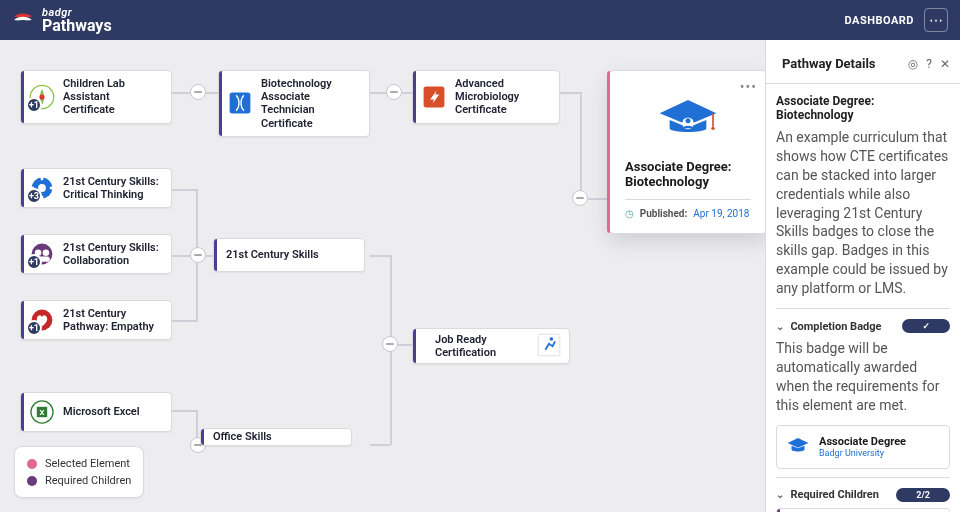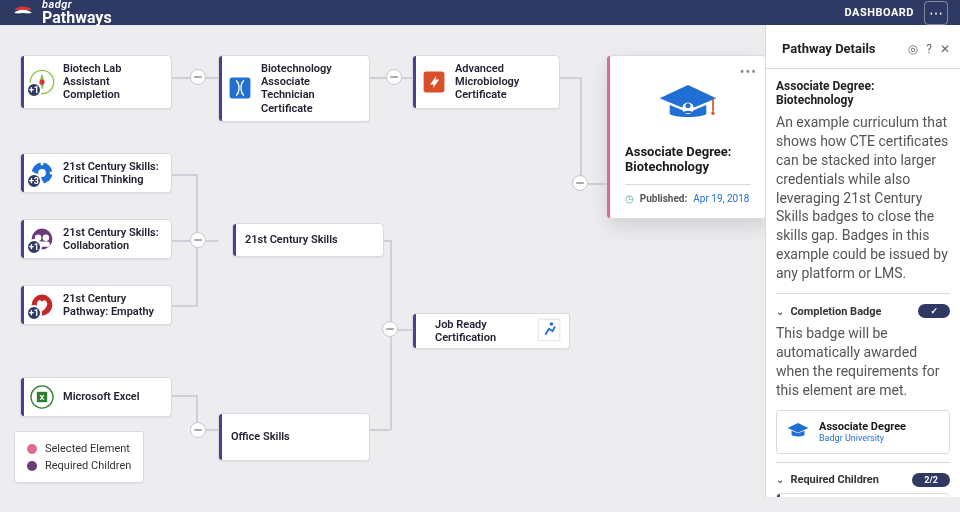--- a/index.html
+++ b/index.html
@@ -11,21 +11,21 @@
     --muted:#666;
     --card-bg:#fff;
     --canvas:#ededf0;
     --border:#d9d9e0;
     --pink:#e06a8c;
     --purple:#6a3a7a;
   }
   *{box-sizing:border-box;font-family:-apple-system,BlinkMacSystemFont,"Segoe UI",Roboto,Arial,sans-serif}
   body{margin:0;width:960px;height:512px;overflow:hidden;background:var(--canvas);color:var(--text)}
   
-  .topbar{height:25px;background:var(--navy);color:#fff;display:flex;padding:0 12px;justify-content:space-between}
+  .topbar{height:40px;background:var(--navy);color:#fff;display:flex;padding:0 12px;justify-content:space-between}
   .brand{display:flex;align-items:center;gap:8px;font-size:12px}
   .brand-logo{width:22px;height:22px}
   .brand-txt{line-height:1}
   .brand-txt .t1{font-style:italic;font-weight:600;font-size:11px;letter-spacing:.5px}
   .brand-txt .t2{font-weight:700;font-size:16px}
   .top-right{display:flex;align-items:center;gap:10px}
   .dash-link{color:#fff;text-decoration:none;font-weight:700;font-size:11px;letter-spacing:.5px}
   .iconbtn{width:24px;height:24px;border:1px solid rgba(255,255,255,.4);border-radius:4px;display:flex;align-items:center;justify-content:center;color:#fff;background:transparent;cursor:pointer;font-size:14px}
   
   .main{display:flex;height:472px}
@@ -45,36 +45,36 @@
   .bigcard{position:absolute;background:#fff;border:1px solid var(--border);border-radius:6px;box-shadow:0 8px 20px rgba(0,0,0,.12);padding:14px 16px;width:160px}
   .bigcard .stripe{position:absolute;left:-2px;top:0;bottom:0;width:3px;border-radius:6px 0 0 6px;background:var(--pink)}
   .bigcard .more{position:absolute;top:8px;right:10px;color:#888;font-size:14px;letter-spacing:1px;cursor:pointer}
   .bigcard .cap{width:70px;height:50px;margin:10px auto 14px;display:flex;align-items:center;justify-content:center}
   .bigcard h3{margin:0 0 10px;font-size:13px;font-weight:700;color:#1a1a1a}
   .bigcard .pub{border-top:1px solid var(--border);padding-top:8px;font-size:10px;color:var(--muted);display:flex;align-items:center;gap:6px}
   .bigcard .pub .clk{color:#5aa}
   .bigcard .pub b{color:#555}
   .bigcard .pub .d{color:var(--blue)}
   
-  .legend{position:absolute;left:14px;bottom:14px;background:#fff;border:1px solid var(--border);border-radius:3px;padding:8px 12px;font-size:11px;box-shadow:0 1px 2px rgba(0,0,0,.05)}
+  .legend{position:absolute;left:14px;bottom:14px;background:#fff;border:1px solid var(--border);border-radius:8px;padding:8px 12px;font-size:11px;box-shadow:0 1px 2px rgba(0,0,0,.05)}
   .legend .row{display:flex;align-items:center;gap:8px;padding:2px 0}
   .dot{width:10px;height:10px;border-radius:50%}
   
   .panel-hd{display:flex;align-items:center;justify-content:space-between;padding:10px 10px 6px;border-bottom:1px solid var(--border)}
   .panel-hd h2{margin:6px;font-size:13px;font-weight:700;color:#222}
   .hd-ico{display:flex;gap:8px;color:#666}
   .hd-ico span{cursor:pointer;font-size:12px}
   .panel-body{padding:10px 10px 0;overflow:auto;flex:1}
   .panel-body h3{margin:0 0 6px;font-size:12px;color:#222}
   .panel-body p{margin:0 0 10px;font-size:14px;color:#555;line-height:1.35}
   .section{border-top:1px solid var(--border);padding:10px 0 4px;margin-top:4px}
   .sec-hd{display:flex;align-items:center;justify-content:space-between;margin-bottom:6px}
   .sec-hd .t{display:flex;align-items:center;gap:6px;font-weight:700;font-size:11px;color:#333}
   .chev{font-size:10px;color:#666}
-  .chip{background:var(--navy);color:#fff;border-radius:10px;padding:2px 12px;font-size:9px;font-weight:700}
+  .chip{background:var(--navy);color:#fff;border-radius:10px;padding:2px 20px;font-size:9px;font-weight:700}
   .chip.check::before{content:"✓"}
   .badge-card{border:1px solid var(--border);border-radius:4px;padding:8px;display:flex;gap:8px;align-items:center;margin-top:6px;position:relative}
   .badge-card .stripe{position:absolute;left:0;top:0;bottom:0;width:3px;border-radius:4px 0 0 4px}
   .badge-card .bi{width:26px;height:26px;flex:none;display:flex;align-items:center;justify-content:center}
   .badge-card .tx .n{font-weight:700;font-size:11px;color:#1a1a1a}
   .badge-card .tx .s{font-size:9px;color:var(--blue)}
 </style>
 </head>
 <body>
 
@@ -132,21 +132,21 @@
     <div class="node" style="left:20px;top:30px;width:152px">
       <span class="stripe" style="background:var(--accent)"></span>
       <span class="ico">
         <svg viewBox="0 0 40 40" width="26" height="26">
             <circle cx="20" cy="20" r="18" fill="#fff" stroke="#8bc34a" stroke-width="2"></circle>
             <path d="M20 8c-4 4-4 20 0 24 4-4 4-20 0-24z" fill="#8bc34a"></path>
             <circle cx="20" cy="20" r="4" fill="#d33"></circle>
           </svg>
         <span class="plus">+1</span>
       </span>
-      <span class="lbl">Biotech Lab Assistant Completion</span>
+      <span class="lbl">Children Lab Assistant Certificate</span>
     </div>
 
     <div class="node" style="left:218px;top:30px;width:152px">
       <span class="stripe" style="background:var(--accent)"></span>
       <span class="ico">
         <svg viewBox="0 0 40 40" width="26" height="26">
             <rect x="4" y="4" width="32" height="32" rx="4" fill="#1f6fd4"></rect>
             <path d="M14 8c6 6 6 18 0 24M26 8c-6 6-6 18 0 24" stroke="#fff" stroke-width="2" fill="none"></path>
           </svg>
       </span>
@@ -201,21 +201,21 @@
       <span class="ico">
         <svg viewBox="0 0 40 40" width="26" height="26">
             <circle cx="20" cy="20" r="16" fill="#c62828"></circle>
             <path d="M20 30c-8-6-10-12-6-16 3-3 6 0 6 2 0-2 3-5 6-2 4 4 2 10-6 16z" fill="#fff"></path>
           </svg>
         <span class="plus">+1</span>
       </span>
       <span class="lbl">21st Century Pathway: Empathy</span>
     </div>
 
-    <div class="node" style="left:232px;top:198px;width:152px;height:34px">
+    <div class="node" style="left:213px;top:198px;width:152px;height:34px">
       <span class="stripe" style="background:var(--accent)"></span>
       <span class="lbl" style="margin-left:4px">21st Century Skills</span>
     </div>
 
     <div class="node" style="left:412px;top:288px;width:158px;height:36px;justify-content:space-between">
       <span class="stripe" style="background:var(--accent)"></span>
       <span class="lbl" style="margin-left:14px">Job Ready Certification</span>
       <span>
         <svg viewBox="0 0 40 40" width="24" height="24">
             <rect x="2" y="2" width="36" height="36" rx="2" fill="#fff" stroke="#ccc"></rect>
@@ -230,21 +230,21 @@
       <span class="ico">
         <svg viewBox="0 0 40 40" width="26" height="26">
             <circle cx="20" cy="20" r="17" fill="#fff" stroke="#2e7d32" stroke-width="2"></circle>
             <rect x="12" y="12" width="16" height="16" fill="#2e7d32"></rect>
             <text x="20" y="25" text-anchor="middle" fill="#fff" font-size="12" font-weight="bold">X</text>
           </svg>
       </span>
       <span class="lbl">Microsoft Excel</span>
     </div>
 
-    <div class="node" style="left:218px;top:388px;width:152px;height:48px">
+    <div class="node" style="left:200px;top:388px;width:152px;height:18px">
       <span class="stripe" style="background:var(--accent)"></span>
       <span class="lbl" style="margin-left:4px">Office Skills</span>
     </div>
 
     <div class="bigcard" style="left:608px;top:30px">
       <span class="stripe"></span>
       <span class="more">•••</span>
       <div class="cap">
         <svg viewBox="0 0 80 60" width="70" height="50">
           <path d="M40 6L6 22l34 14 34-14z" fill="#1f6fd4"></path>

